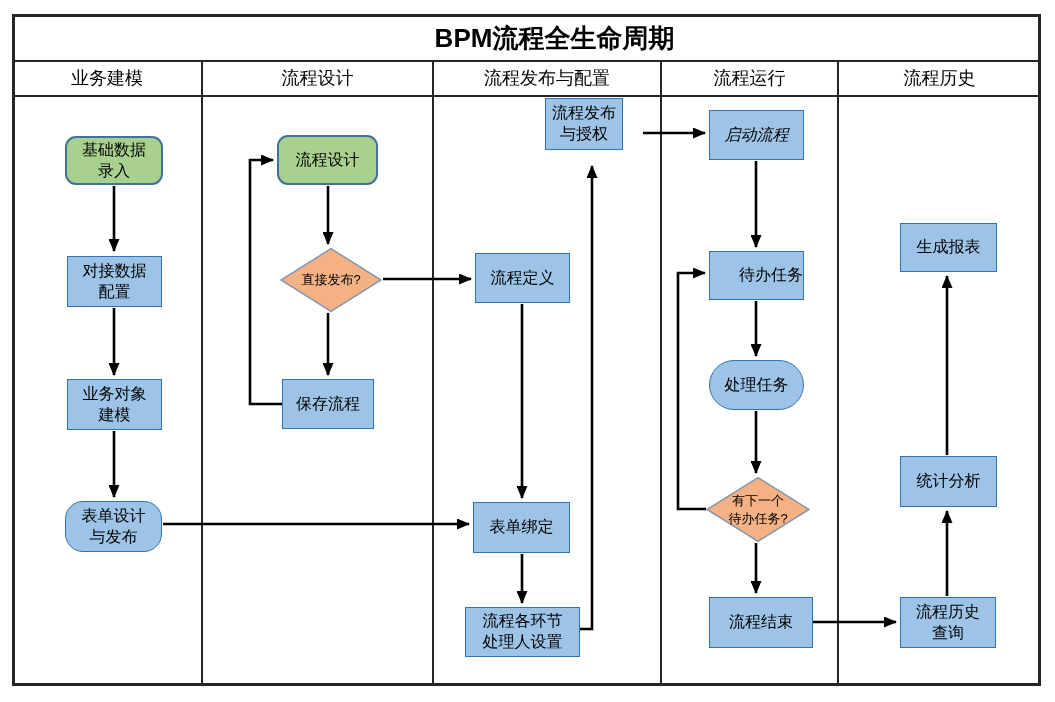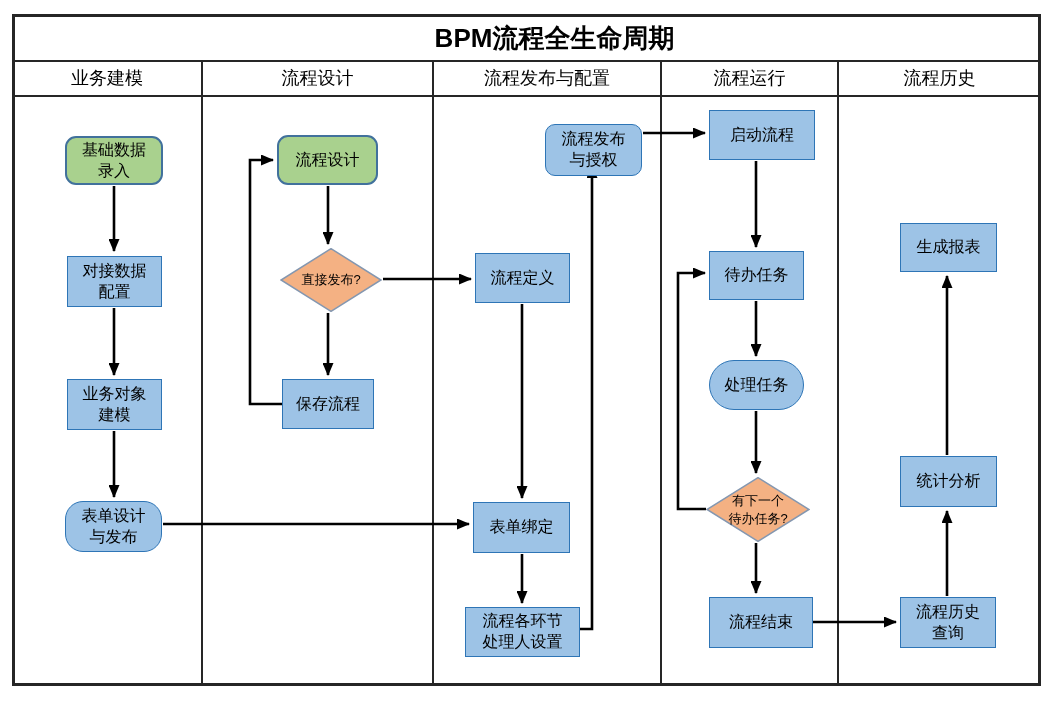--- a/index.html
+++ b/index.html
@@ -97,39 +97,39 @@
   <div class="node diamond" style="left:280px;top:248px;width:102px;height:64px;">
     <svg viewBox="0 0 100 100" preserveAspectRatio="none">
       <polygon points="50,1 99,50 50,99 1,50" fill="#f4b183" stroke="#8497b0" stroke-width="1.5" vector-effect="non-scaling-stroke"></polygon>
     </svg>
     <span class="node-label">直接发布?</span>
   </div>
   <div class="node process" style="left:282px;top:379px;width:92px;height:50px;">
     <span class="node-label">保存流程</span>
   </div>
 
-  <div class="node process" style="left:545px;top:124px;width:97px;height:52px;border-radius:10px;">
+  <div class="node process" style="left:545px;top:98px;width:78px;height:52px;">
     <span class="node-label">流程发布
 与授权</span>
   </div>
   <div class="node process" style="left:475px;top:253px;width:95px;height:50px;">
     <span class="node-label">流程定义</span>
   </div>
   <div class="node process" style="left:473px;top:502px;width:97px;height:51px;">
     <span class="node-label">表单绑定</span>
   </div>
   <div class="node process" style="left:465px;top:607px;width:115px;height:50px;">
     <span class="node-label">流程各环节
 处理人设置</span>
   </div>
 
-  <div class="node process" style="left:709px;top:110px;width:106px;height:50px;">
+  <div class="node process" style="left:709px;top:110px;width:95px;height:50px;font-style:italic;">
     <span class="node-label">启动流程</span>
   </div>
-  <div class="node process" style="left:709px;top:251px;width:95px;height:49px;">
+  <div class="node process" style="left:709px;top:251px;width:95px;height:49px;justify-content:flex-end;">
     <span class="node-label">待办任务</span>
   </div>
   <div class="node process" style="left:709px;top:360px;width:95px;height:50px;border-radius:25px;">
     <span class="node-label">处理任务</span>
   </div>
   <div class="node diamond" style="left:706px;top:477px;width:104px;height:65px;">
     <svg viewBox="0 0 100 100" preserveAspectRatio="none">
       <polygon points="50,1 99,50 50,99 1,50" fill="#f4b183" stroke="#8497b0" stroke-width="1.5" vector-effect="non-scaling-stroke"></polygon>
     </svg>
     <span class="node-label">有下一个

